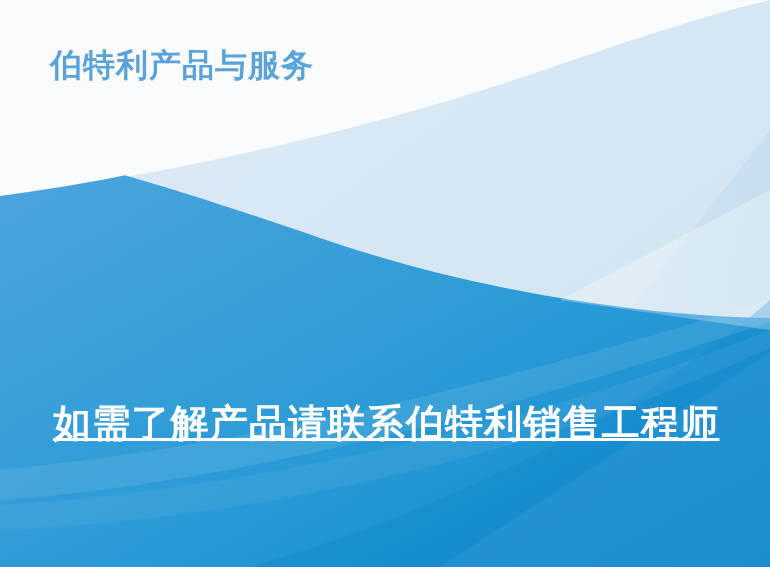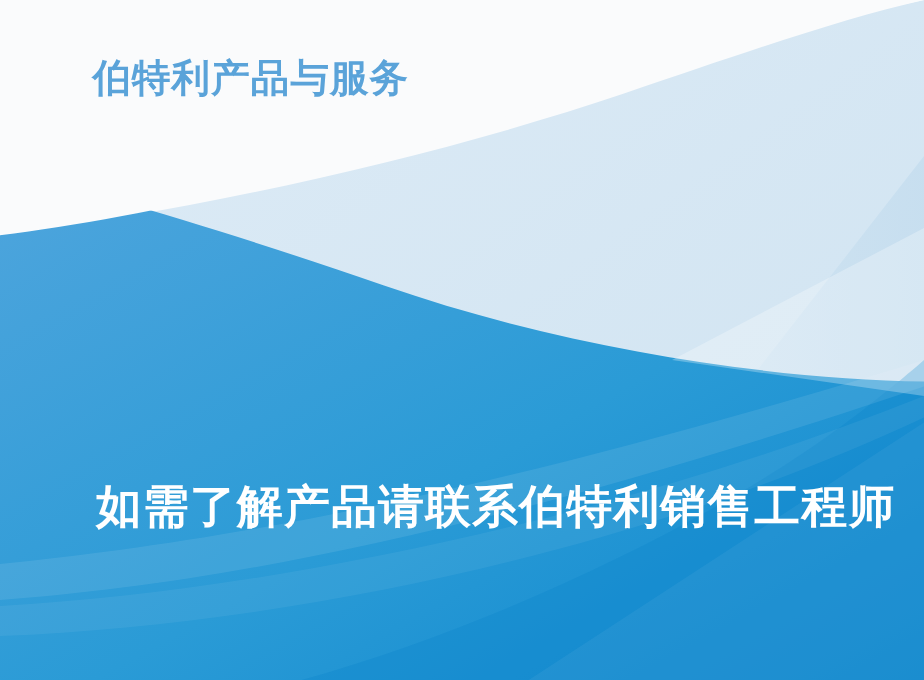--- a/index.html
+++ b/index.html
@@ -25,21 +25,20 @@
     height: 567px;
     display: block;
   }
   .txt-layer {
     position: absolute;
     top: 0;
     left: 0;
     width: 736px;
     height: 567px;
     pointer-events: none;
-    margin-left: 27px;
   }
   #header-title {
     position: absolute;
     left: 50px;
     top: 48px;
     font-size: 32px;
     font-weight: bold;
     letter-spacing: 1px;
     color: #5AA3D9;
     white-space: nowrap;
@@ -59,20 +58,21 @@
   #sub-title {
     position: absolute;
     left: 53px;
     top: 403px;
     font-size: 38px;
     font-weight: bold;
     letter-spacing: 1.2px;
     color: #FFFFFF;
     white-space: nowrap;
     line-height: 1.08;
+    text-decoration: underline;
   }
 </style>
 </head>
 <body>
 
 <div id="banner">
 
   <svg id="bg-svg" viewBox="0 0 770 567" preserveAspectRatio="none" xmlns="http://www.w3.org/2000/svg">
     <defs>
       <linearGradient id="gradMain" x1="0" y1="0" x2="1" y2="1">

